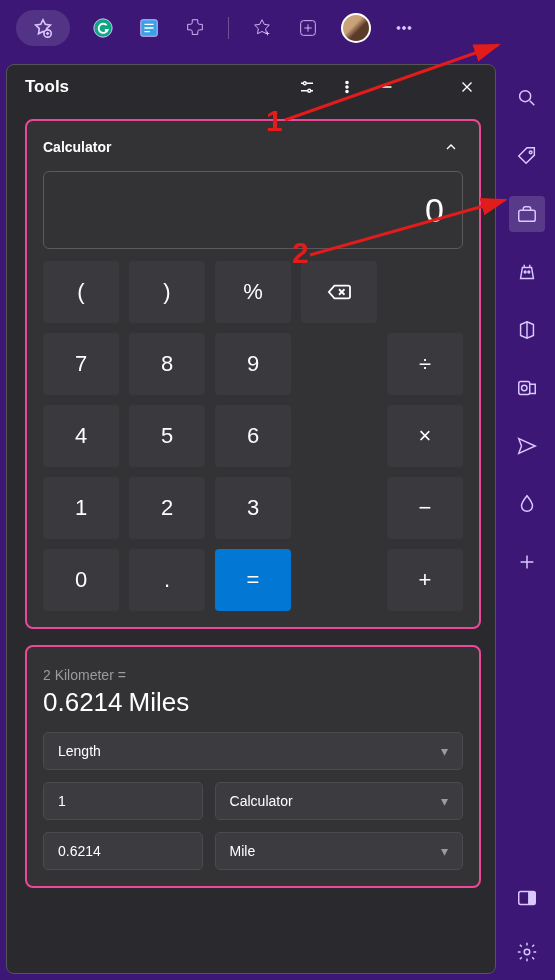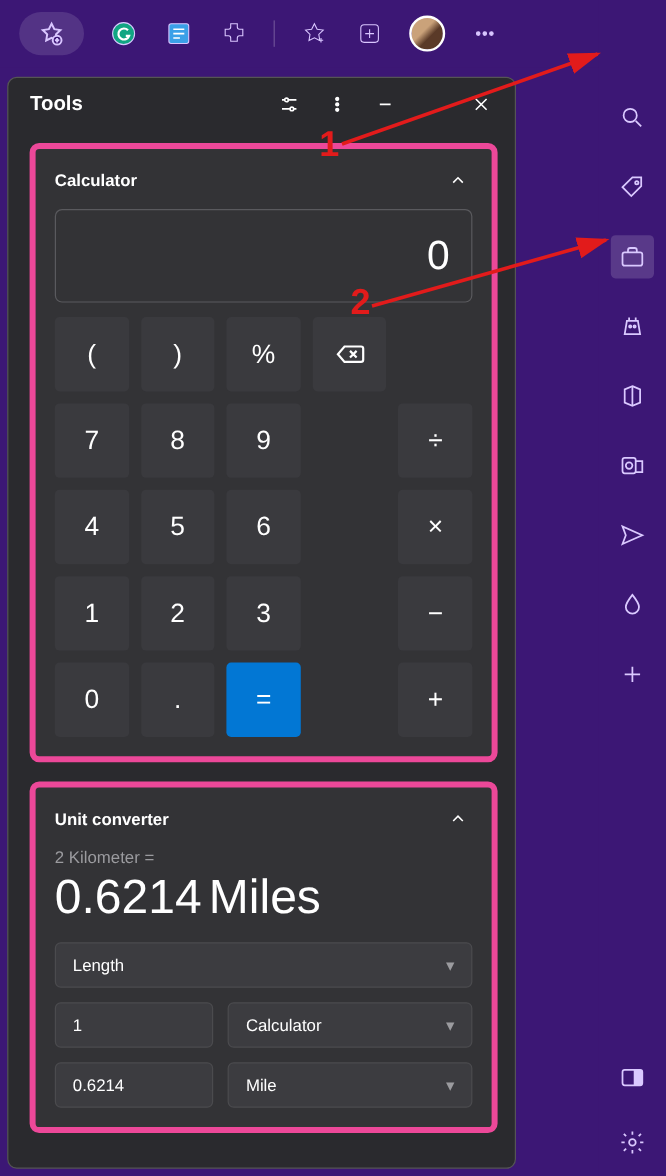--- a/index.html
+++ b/index.html
@@ -28,47 +28,47 @@
   .spacer-flex{flex:1;}
 
   
   .right-sidebar{position:absolute;right:0;top:0;bottom:0;width:56px;background:var(--purple-bg);display:flex;flex-direction:column;align-items:center;padding-top:80px;gap:22px;}
   .sb-icon{width:36px;height:36px;border-radius:4px;display:flex;align-items:center;justify-content:center;color:#dac9ff;}
   .sb-icon.active{background:rgba(255,255,255,0.15);}
   .sb-icon svg{width:22px;height:22px;stroke:#dac9ff;fill:none;stroke-width:1.6;}
   .right-bottom{position:absolute;right:0;bottom:10px;width:56px;display:flex;flex-direction:column;align-items:center;gap:18px;}
 
   
-  .tools-panel{position:absolute;left:6px;top:64px;width:424px;bottom:6px;background:var(--panel-dark);border:1px solid #555;border-radius:8px;display:flex;flex-direction:column;overflow:hidden;}
+  .tools-panel{position:absolute;left:6px;top:64px;width:490px;bottom:6px;background:var(--panel-dark);border:1px solid #555;border-radius:8px;display:flex;flex-direction:column;overflow:hidden;}
   .panel-header{display:flex;align-items:center;height:44px;padding:0 8px 0 18px;color:var(--text);}
   .panel-title{font-size:17px;font-weight:600;}
   .header-spacer{flex:1;}
   .hdrbtn{width:40px;height:40px;display:flex;align-items:center;justify-content:center;color:var(--text);}
   .hdrbtn svg{width:18px;height:18px;stroke:currentColor;fill:none;stroke-width:1.8;}
 
   .scroll-area{flex:1;overflow-y:auto;padding:10px 14px 14px 18px;}
   .scroll-area::-webkit-scrollbar{width:8px;}
   .scroll-area::-webkit-scrollbar-thumb{background:#777;border-radius:4px;}
 
-  .widget{background:var(--panel-mid);border:5px solid #ec4899;border-radius:8px;padding:14px 16px 16px;margin-bottom:16px;color:var(--text);}
+  .widget{background:var(--panel-mid);border:2px solid #ec4899;border-radius:8px;padding:14px 16px 16px;margin-bottom:16px;color:var(--text);}
   .widget-head{display:flex;align-items:center;margin-bottom:12px;}
   .widget-title{font-size:14px;font-weight:600;}
   .chev{margin-left:auto;width:24px;height:24px;display:flex;align-items:center;justify-content:center;}
   .chev svg{width:16px;height:16px;stroke:var(--text);stroke-width:2;fill:none;}
 
   
   .calc-display{height:78px;border:1px solid #5a5a5e;border-radius:6px;margin-bottom:12px;display:flex;align-items:center;justify-content:flex-end;padding:0 18px;font-size:34px;color:var(--text);background:var(--panel-mid);}
   .calc-grid{display:grid;grid-template-columns:repeat(5,1fr);grid-auto-rows:62px;gap:10px;}
   .calc-btn{background:var(--btn);border-radius:4px;display:flex;align-items:center;justify-content:center;font-size:22px;color:var(--text);font-weight:500;border:none;}
   .calc-btn.eq{background:var(--btn-eq);}
   .calc-btn svg{width:26px;height:22px;stroke:var(--text);fill:none;stroke-width:2;}
 
   
   .uc-from{color:var(--text-dim);font-size:14px;margin:6px 0 4px;}
-  .uc-result{font-size:40px;font-weight:400;margin-bottom:14px;}
+  .uc-result{font-size:26px;font-weight:400;margin-bottom:14px;}
   .uc-result .num{margin-right:6px;}
   .select{background:var(--panel-light);border:1px solid #4b4b4e;border-radius:5px;padding:10px 14px;display:flex;align-items:center;color:var(--text);font-size:14px;gap:28px;}
   .select .arrow{margin-left:auto;color:var(--text-dim);}
   .uc-row{display:flex;gap:12px;margin-top:12px;}
   .uc-input{flex:0 0 38%;background:var(--panel-light);border:1px solid #4b4b4e;border-radius:5px;padding:10px 14px;color:var(--text);font-size:14px;}
   .uc-select{flex:1;}
 
   
   .anno-num{position:absolute;color:var(--red);font-size:30px;font-weight:bold;z-index:100;pointer-events:none;}
   .arrow-svg{position:absolute;left:0;top:0;pointer-events:none;z-index:99;}
@@ -283,28 +283,20 @@
 
         <button class="calc-btn">0</button>
         <button class="calc-btn">.</button>
         <button class="calc-btn eq">=</button>
         <button class="calc-btn" style="visibility:hidden"></button>
         <button class="calc-btn">+</button>
       </div>
     </div>
 
     <div class="widget">
-      <div class="widget-head">
-        <span class="widget-title">Unit converter</span>
-        <span class="chev">
-          <svg viewBox="0 0 24 24">
-              <path d="M6 15l6-6 6 6"></path>
-            </svg>
-        </span>
-      </div>
       <div class="uc-from">2 Kilometer =</div>
       <div class="uc-result">
         <span class="num">0.6214</span><span>Miles</span>
       </div>
       <div class="select">
         <span>Length</span>
         <span class="arrow">▾</span>
       </div>
       <div class="uc-row">
         <div class="uc-input">1</div>

